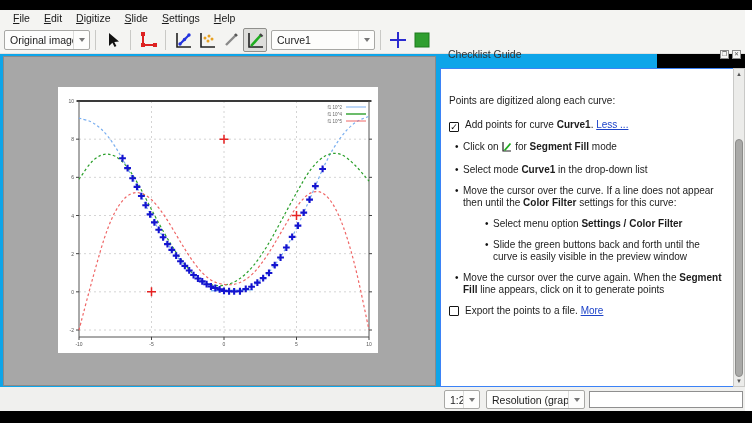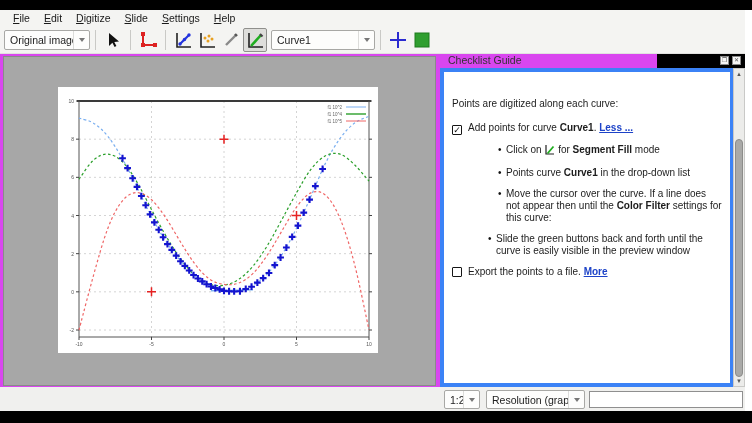--- a/index.html
+++ b/index.html
@@ -1,19 +1,19 @@
 <!DOCTYPE html>
 <html><head>
 <meta charset="utf-8">
 <style>
   html,body{margin:0;padding:0;background:#000;}
   *{box-sizing:border-box;}
   #stage{position:relative;width:752px;height:423px;background:#000;overflow:hidden;
          font-family:"Liberation Sans","DejaVu Sans",sans-serif;}
-  .win{position:absolute;left:0;top:10px;width:657px;height:401px;background:#d946ef;}
+  .win{position:absolute;left:0;top:10px;width:657px;height:401px;background:#0ea5e9;}
   .white-strip{position:absolute;left:745px;top:10px;width:7px;height:401px;background:#ffffff;}
   .black-bottom{position:absolute;left:0;top:411px;width:752px;height:12px;background:#000;}
 
   
   .menubar{position:absolute;left:0;top:0;width:745px;height:16px;background:#f4f4f2;
            display:flex;align-items:center;padding-left:6px;font-size:10.5px;color:#1a1a1a;}
   .menu-item{padding:1px 7px;cursor:default;}
   .menu-item::first-letter{text-decoration:underline;}
 
   
@@ -27,36 +27,36 @@
   .chev{width:0;height:0;border:3px solid transparent;border-top:4px solid #777;margin-top:3px;}
   .tool-btn{width:24px;height:24px;display:flex;align-items:center;justify-content:center;border:1px solid transparent;}
   .tool-btn.active{background:#dededb;border:1px solid #8f8f8c;border-radius:2px;}
 
   
   .canvas{position:absolute;left:3px;top:46px;width:433px;height:330px;background:#a7a7a7;
           border:1px solid #8a8a8a;}
   .graph-image{position:absolute;left:58px;top:77px;width:320px;height:266px;background:#ffffff;}
 
   
-  .panel-title{position:absolute;left:440px;top:42px;width:305px;height:16px;
+  .panel-title{position:absolute;left:440px;top:36px;width:305px;height:16px;
                display:flex;align-items:center;font-size:10.5px;color:#333;padding-left:8px;}
   .panel-btns{margin-left:auto;display:flex;gap:3px;padding-right:4px;}
   .pbtn{width:9px;height:9px;border:1px solid #8a8a8a;background:#f6f6f5;font-size:6px;line-height:7px;
         text-align:center;color:#555;}
   .panel-content{position:absolute;left:440px;top:58px;width:294px;height:319px;background:#ffffff;
-                 border:4px solid #3b82f6;overflow:hidden;padding:26px 8px 0 8px;
+                 border:1px solid #3b82f6;overflow:hidden;padding:26px 8px 0 8px;
                  font-size:10px;line-height:12px;color:#1c1c1c;}
   .cl-para{margin:0 0 9px 0;}
   .cl-para:first-child{margin-bottom:12px;}
   .cl-para:nth-child(10){margin-bottom:13px;}
-  .cl-para.b1{padding-left:14px;margin-left:40px;}
+  .cl-para.b1{padding-left:14px;}
   .cl-para.b2{padding-left:44px;}
   .bullet{display:inline-block;width:8px;margin-left:-8px;color:#111;}
   .cl-bold{font-weight:bold;}
-  .cl-link{color:#1d43c8;text-decoration:underline;font-weight:bold;cursor:pointer;}
+  .cl-link{color:#1d43c8;text-decoration:underline;font-weight:normal;cursor:pointer;}
   .cbox{display:inline-block;width:10px;height:10px;border:1.5px solid #161616;border-radius:1px;
         margin-right:6px;vertical-align:-2px;font-size:9px;line-height:8px;font-weight:bold;text-align:center;color:#111;}
   .inline-icon{display:inline-block;vertical-align:-2px;}
 
   
   .scrollbar{position:absolute;left:733px;top:58px;width:12px;height:319px;background:#ececea;
              border:1px solid #c9c9c7;}
   .sb-arrow{position:absolute;left:0;width:10px;height:10px;font-size:6px;line-height:10px;text-align:center;color:#555;}
   .sb-thumb{position:absolute;left:1px;width:8px;background:#a9a9a7;border:1px solid #8c8c8a;border-radius:4px;}
 
@@ -264,23 +264,25 @@
         <span class="pbtn">✕</span>
       </span>
     </div>
     <div class="panel-content" id="checklist-body">
         <div class="cl-para "><span>Points are digitized along each curve:</span></div>
         <div class="cl-para "><span class="cbox">✓</span><span>Add points for curve </span><span class="cl-bold">Curve1</span><span>. </span><span class="cl-link">Less ...</span></div>
         <div class="cl-para b1"><span class="bullet">•</span><span>Click on </span><span class="inline-icon"><svg width="11" height="11">
               <path d="M2,1 V10 H10" stroke="#222" stroke-width="1.2" fill="none"></path>
               <path d="M3.5,9.5 L9.5,2.5" stroke="#1fad1f" stroke-width="1.8" fill="none"></path>
             </svg></span><span> for </span><span class="cl-bold">Segment Fill</span><span> mode</span></div>
-        <div class="cl-para b1"><span class="bullet">•</span><span>Points curve </span><span class="cl-bold">Curve1</span><span> in the drop-down list</span></div>
+        <div class="cl-para b1"><span class="bullet">•</span><span>Select mode </span><span class="cl-bold">Curve1</span><span> in the drop-down list</span></div>
         <div class="cl-para b1"><span class="bullet">•</span><span>Move the cursor over the curve. If a line does not appear then until the </span><span class="cl-bold">Color Filter</span><span> settings for this curve:</span></div>
+        <div class="cl-para b2"><span class="bullet">•</span><span>Select menu option </span><span class="cl-bold">Settings / Color Filter</span></div>
         <div class="cl-para b2"><span class="bullet">•</span><span>Slide the green buttons back and forth until the curve is easily visible in the preview window</span></div>
+        <div class="cl-para b1"><span class="bullet">•</span><span>Move the cursor over the curve again. When the </span><span class="cl-bold">Segment Fill</span><span> line appears, click on it to generate points</span></div>
         <div class="cl-para "><span class="cbox"></span><span>Export the points to a file. </span><span class="cl-link">More</span></div>
       </div>
     <div class="scrollbar">
       <span class="sb-arrow" style="top:0;">▲</span>
       <span class="sb-arrow" style="bottom:0;">▼</span>
       <span class="sb-thumb" style="top:70px;height:238px;"></span>
     </div>
 
     <div class="statusbar">
       <div class="combo sb-combo" style="left:444px;width:36px;">

